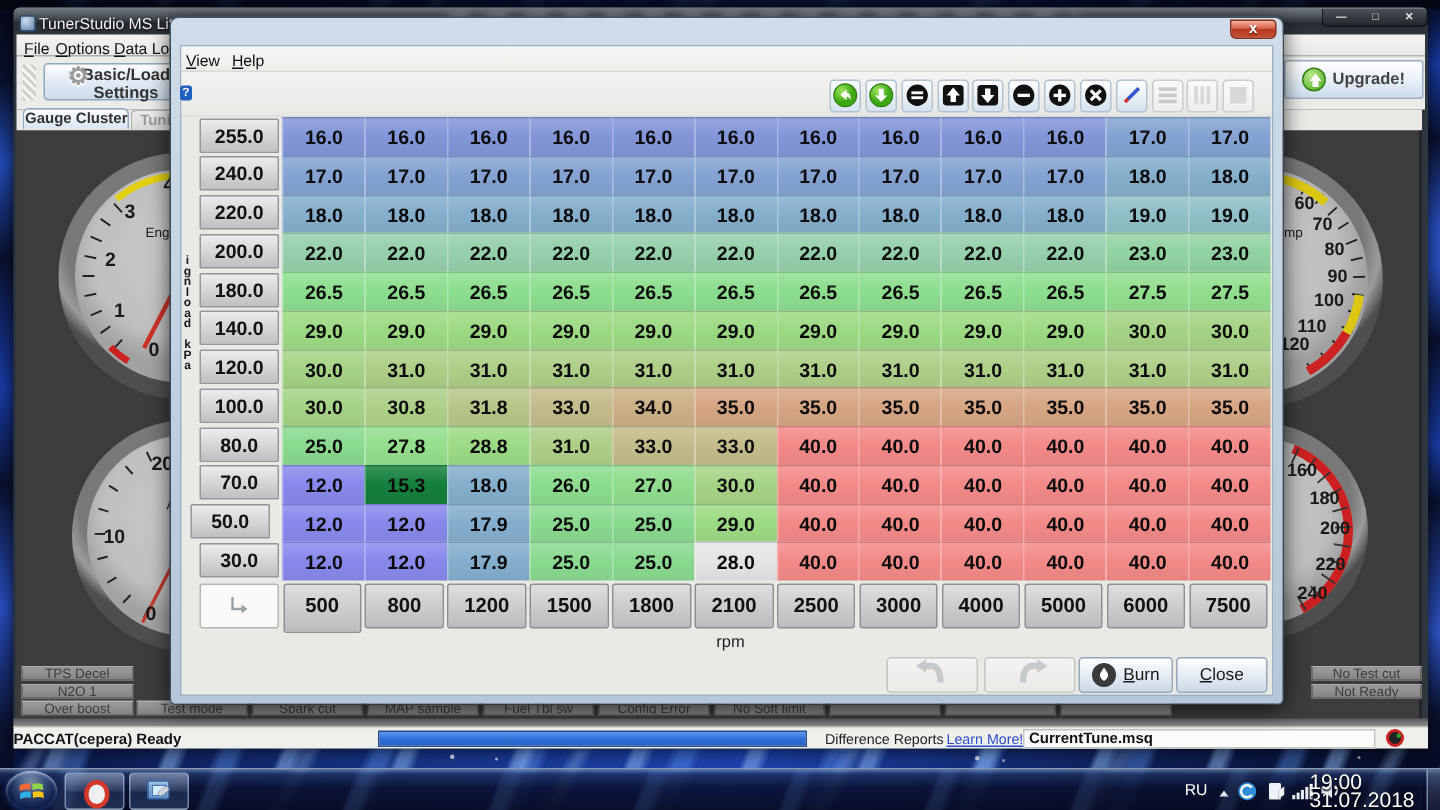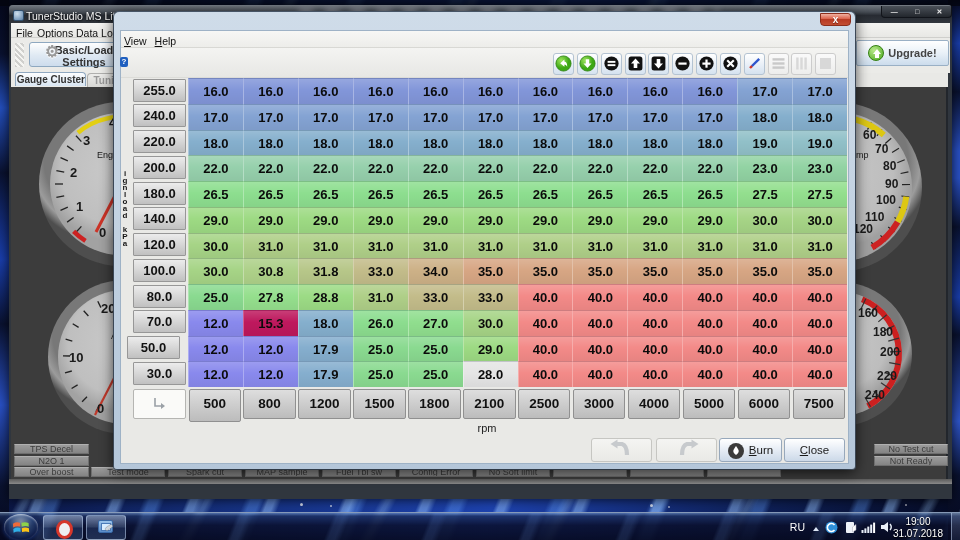--- a/index.html
+++ b/index.html
@@ -75,21 +75,21 @@
 #opera { left:43px; }
 #opera:after { content:""; position:absolute; left:12px; top:4px; width:11px; height:13px; border-radius:50%; border:3px solid #d6372b; background:rgba(250,250,250,.95);}
 #fman { left:86px; }
 #fman .scr { position:absolute; left:11px; top:4px; width:15px; height:13px; background:linear-gradient(#9cc4ec,#5a8cc8); border:1px solid #3a6aa8; border-radius:2px; }
 #fman .scr:after { content:""; position:absolute; left:2px; top:2px; width:8px; height:6px; background:#d8ecff; border:1px solid #4a7ab8; }
 #fman .scr:before { content:""; position:absolute; left:6px; top:5px; width:8px; height:3px; background:#cfd4da; border-radius:2px; transform:rotate(-35deg); box-shadow:0 0 1px #444; z-index:2 }
 #tray { position:absolute; right:0; top:0; height:28px; color:#fff; }
 #tray .ru { position:absolute; right:155px; top:8px; font-size:10.5px; }
 #tray .up { position:absolute; right:141px; top:11px; width:0; height:0; border:3.5px solid transparent; border-bottom:4.5px solid #dde6f5; }
 .tico { position:absolute; top:8px; }
-#clock { position:absolute; right:17px; top:3px; font-size:10px; text-align:center; line-height:11.5px; color:#fff; text-shadow:0 1px 1px #000; white-space:nowrap;margin-left:15px;}
+#clock { position:absolute; right:17px; top:3px; font-size:14px; text-align:left; line-height:11.5px; color:#fff; text-shadow:0 1px 1px #000; white-space:nowrap;margin-left:15px;}
 
 
 #dlg { position:absolute; left:114px; top:12px; width:741px; height:457px; border-radius:5px 5px 3px 3px;
   background:linear-gradient(#cfdce9,#b4c6d9); box-shadow: 0 3px 14px rgba(0,0,0,.75), 0 0 0 1px #5c6f85; }
 #dtitle { position:absolute; left:0; top:0; width:100%; height:18px; border-radius:5px 5px 0 0;
   background:linear-gradient(180deg,#f6fafd 0%, #e3edf6 40%, #cfdeec 55%, #c2d4e5 100%); }
 #dtitle .txt { position:absolute; left:20px; top:3px; font-size:12.3px; color:#1c1c1c; }
 #dico { position:absolute; left:7px; top:4px; width:10px; height:11px; }
 #dclose { position:absolute; left:706px; top:1px; width:31px; height:13px; border-radius:0 3px 4px 4px;
   background:linear-gradient(#f0b0a0,#d9604a 45%, #b83b24 50%, #c34f33); border:1px solid #8c2e1c;
@@ -274,20 +274,28 @@
 <div class="ind" style="left:236px;top:462px;width:74px">MAP sample error</div>
 <div class="ind" style="left:313px;top:462px;width:74px">Fuel Tbl sw</div>
 <div class="ind" style="left:390px;top:462px;width:74px">Config Error</div>
 <div class="ind" style="left:467px;top:462px;width:74px">No Soft limit</div>
 <div class="ind" style="left:544px;top:462px;width:74px"></div>
 <div class="ind" style="left:621px;top:462px;width:74px"></div>
 <div class="ind" style="left:698px;top:462px;width:74px"></div>
 <div class="ind" style="left:865px;top:438.5px;width:74px">No Test cut</div>
 <div class="ind" style="left:865px;top:450.5px;width:74px">Not Ready</div>
   <div id="mbottom"></div>
+  <div id="status">
+    <div class="ready">PACCAT(cepera) Ready</div>
+    <div id="prog"></div>
+    <div id="diffr">Difference Reports</div>
+    <div id="learn">Learn More!</div>
+    <div id="ctune">CurrentTune.msq</div>
+    <div id="redico"></div>
+  </div>
 </div>
 
 <div id="dlg">
   <div id="dclose">x</div>
   <div id="dbody">
     <div style="position:absolute;left:0;top:17px;width:100%;height:30px;background:linear-gradient(#f4f4f2,#e7e7e4);border-bottom:1px solid #dcdcd8"></div>
     <div id="dmenu"><span style="margin-left:3px"><u>V</u>iew</span><span><u>H</u>elp</span></div>
   </div>
   <div id="tblwrap"></div>
 </div>
@@ -493,21 +501,21 @@
 <div class="dc" style="left:407.7px;top:284.0px;width:54.92px;height:25.75px;background:rgb(195,188,138)">33.0</div>
 <div class="dc" style="left:462.6px;top:284.0px;width:54.92px;height:25.75px;background:rgb(195,188,138)">33.0</div>
 <div class="dc" style="left:517.5px;top:284.0px;width:54.92px;height:25.75px;background:rgb(243,138,136)">40.0</div>
 <div class="dc" style="left:572.4px;top:284.0px;width:54.92px;height:25.75px;background:rgb(243,138,136)">40.0</div>
 <div class="dc" style="left:627.4px;top:284.0px;width:54.92px;height:25.75px;background:rgb(243,138,136)">40.0</div>
 <div class="dc" style="left:682.3px;top:284.0px;width:54.92px;height:25.75px;background:rgb(243,138,136)">40.0</div>
 <div class="dc" style="left:737.2px;top:284.0px;width:54.92px;height:25.75px;background:rgb(243,138,136)">40.0</div>
 <div class="dc" style="left:792.1px;top:284.0px;width:54.92px;height:25.75px;background:rgb(243,138,136)">40.0</div>
 <div class="rh" style="left:133.0px;top:310.2px;width:53px;height:23.2px">70.0</div>
 <div class="dc" style="left:188.0px;top:309.8px;width:54.92px;height:25.75px;background:rgb(137,137,237)">12.0</div>
-<div class="dc" style="left:242.9px;top:309.8px;width:54.92px;height:25.75px;background:#be185d">15.3</div>
+<div class="dc" style="left:242.9px;top:309.8px;width:54.92px;height:25.75px;background:#15803d">15.3</div>
 <div class="dc" style="left:297.8px;top:309.8px;width:54.92px;height:25.75px;background:rgb(133,175,205)">18.0</div>
 <div class="dc" style="left:352.8px;top:309.8px;width:54.92px;height:25.75px;background:rgb(140,221,143)">26.0</div>
 <div class="dc" style="left:407.7px;top:309.8px;width:54.92px;height:25.75px;background:rgb(144,222,142)">27.0</div>
 <div class="dc" style="left:462.6px;top:309.8px;width:54.92px;height:25.75px;background:rgb(166,212,134)">30.0</div>
 <div class="dc" style="left:517.5px;top:309.8px;width:54.92px;height:25.75px;background:rgb(243,138,136)">40.0</div>
 <div class="dc" style="left:572.4px;top:309.8px;width:54.92px;height:25.75px;background:rgb(243,138,136)">40.0</div>
 <div class="dc" style="left:627.4px;top:309.8px;width:54.92px;height:25.75px;background:rgb(243,138,136)">40.0</div>
 <div class="dc" style="left:682.3px;top:309.8px;width:54.92px;height:25.75px;background:rgb(243,138,136)">40.0</div>
 <div class="dc" style="left:737.2px;top:309.8px;width:54.92px;height:25.75px;background:rgb(243,138,136)">40.0</div>
 <div class="dc" style="left:792.1px;top:309.8px;width:54.92px;height:25.75px;background:rgb(243,138,136)">40.0</div>

